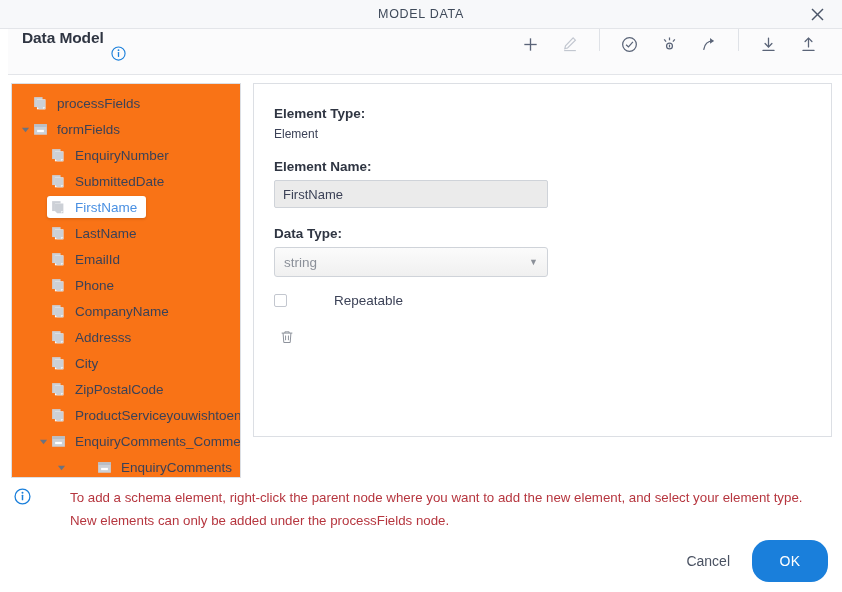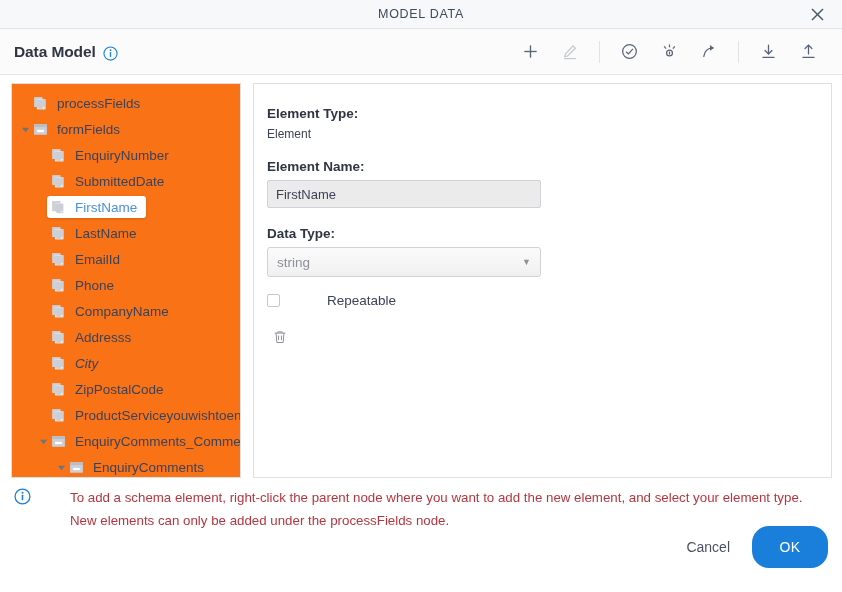--- a/index.html
+++ b/index.html
@@ -46,23 +46,23 @@
     color: #4a5568;
   }
   .titlebar-close svg { display:block; }
 
   
   .toolbar {
     height: 46px;
     background: #fbfbfc;
     border-bottom: 1px solid #e3e5e9;
     display: flex;
-    align-items: center;
     padding: 0 14px;
     box-sizing: border-box;
+    margin-left: 8px;
   }
   .panel-title {
     font-size: 15.5px;
     font-weight: bold;
     color: #2f3542;
     letter-spacing: -0.1px;
   }
   .info-circle {
     margin-left: 7px;
     display: inline-flex;
@@ -146,27 +146,27 @@
     align-items: center;
     padding: 3px 9px 3px 3px;
     margin-left: -3px;
   }
   .tree-row.selected .tree-label { color: #4a90e2; }
   .sel-wrap { display: flex; align-items: center; }
 
   
   .detail-panel {
     flex: 1;
-    height: 395px;
+    height: 354px;
     margin-left: 12px;
     margin-right: 0;
     border: 1px solid #dcdfe4;
     background: #ffffff;
     box-sizing: border-box;
-    padding: 22px 13px;
+    padding: 22px 20px;
   }
   .field-label {
     font-size: 13.5px;
     font-weight: bold;
     color: #2f3542;
     margin-bottom: 6px;
   }
   .field-static {
     font-size: 12px;
     color: #3c4257;
@@ -249,21 +249,21 @@
     line-height: 1.72;
     max-width: 800px;
     margin-left: 27px;
   }
 
   
   .footer {
     position: absolute;
     left: 0;
     right: 0;
-    bottom: 14px;
+    bottom: 0;
     height: 62px;
     display: flex;
     align-items: center;
     justify-content: flex-end;
     padding-right: 14px;
     box-sizing: border-box;
   }
   .btn-cancel {
     font-size: 14px;
     color: #4a5262;
@@ -542,21 +542,21 @@
             <svg width="15" height="15" viewBox="0 0 16 16">
               <rect x="1.2" y="1.2" width="9" height="10.6" fill="#ccd0d6"></rect>
               <rect x="4.2" y="3.6" width="9" height="10.6" fill="#ffffff"></rect>
               <path d="M4.2 3.6 h9 v10.6 h-6.6 l-2.4 -2.4 z" fill="#ccd0d6"></path>
               <path d="M10.6 14.2 v-2.4 h2.6 z" fill="#eef0f2"></path>
             </svg>
           </span>
           <span class="tree-label">Addresss</span>
         </span>
       </div>
-      <div class="tree-row" style="padding-left: 24px; font-style: italic;">
+      <div class="tree-row" style="padding-left: 24px;">
         <span class="twisty empty">
           <svg width="9" height="9" viewBox="0 0 10 10">
             <polygon points="1,3 9,3 5,8" fill="#6b7280"></polygon>
           </svg>
         </span>
         <span class="sel-wrap">
           <span class="tree-icon">
             <svg width="15" height="15" viewBox="0 0 16 16">
               <rect x="1.2" y="1.2" width="9" height="10.6" fill="#ccd0d6"></rect>
               <rect x="4.2" y="3.6" width="9" height="10.6" fill="#ffffff"></rect>
@@ -613,21 +613,21 @@
           <span class="tree-icon">
             <svg width="15" height="15" viewBox="0 0 16 16">
               <rect x="1.2" y="2.4" width="13.6" height="11.2" fill="#ccd0d6"></rect>
               <rect x="1.2" y="2.4" width="13.6" height="2.9" fill="#b9bec6"></rect>
               <rect x="4.4" y="8.4" width="7.2" height="2.4" fill="#ffffff"></rect>
             </svg>
           </span>
           <span class="tree-label">EnquiryComments_CommentsSection</span>
         </span>
       </div>
-      <div class="tree-row" style="padding-left: 42px;">
+      <div class="tree-row" style="padding-left: 42px; gap: 28px;">
         <span class="twisty">
           <svg width="9" height="9" viewBox="0 0 10 10">
             <polygon points="1,3 9,3 5,8" fill="#6b7280"></polygon>
           </svg>
         </span>
         <span class="sel-wrap">
           <span class="tree-icon">
             <svg width="15" height="15" viewBox="0 0 16 16">
               <rect x="1.2" y="2.4" width="13.6" height="11.2" fill="#ccd0d6"></rect>
               <rect x="1.2" y="2.4" width="13.6" height="2.9" fill="#b9bec6"></rect>

